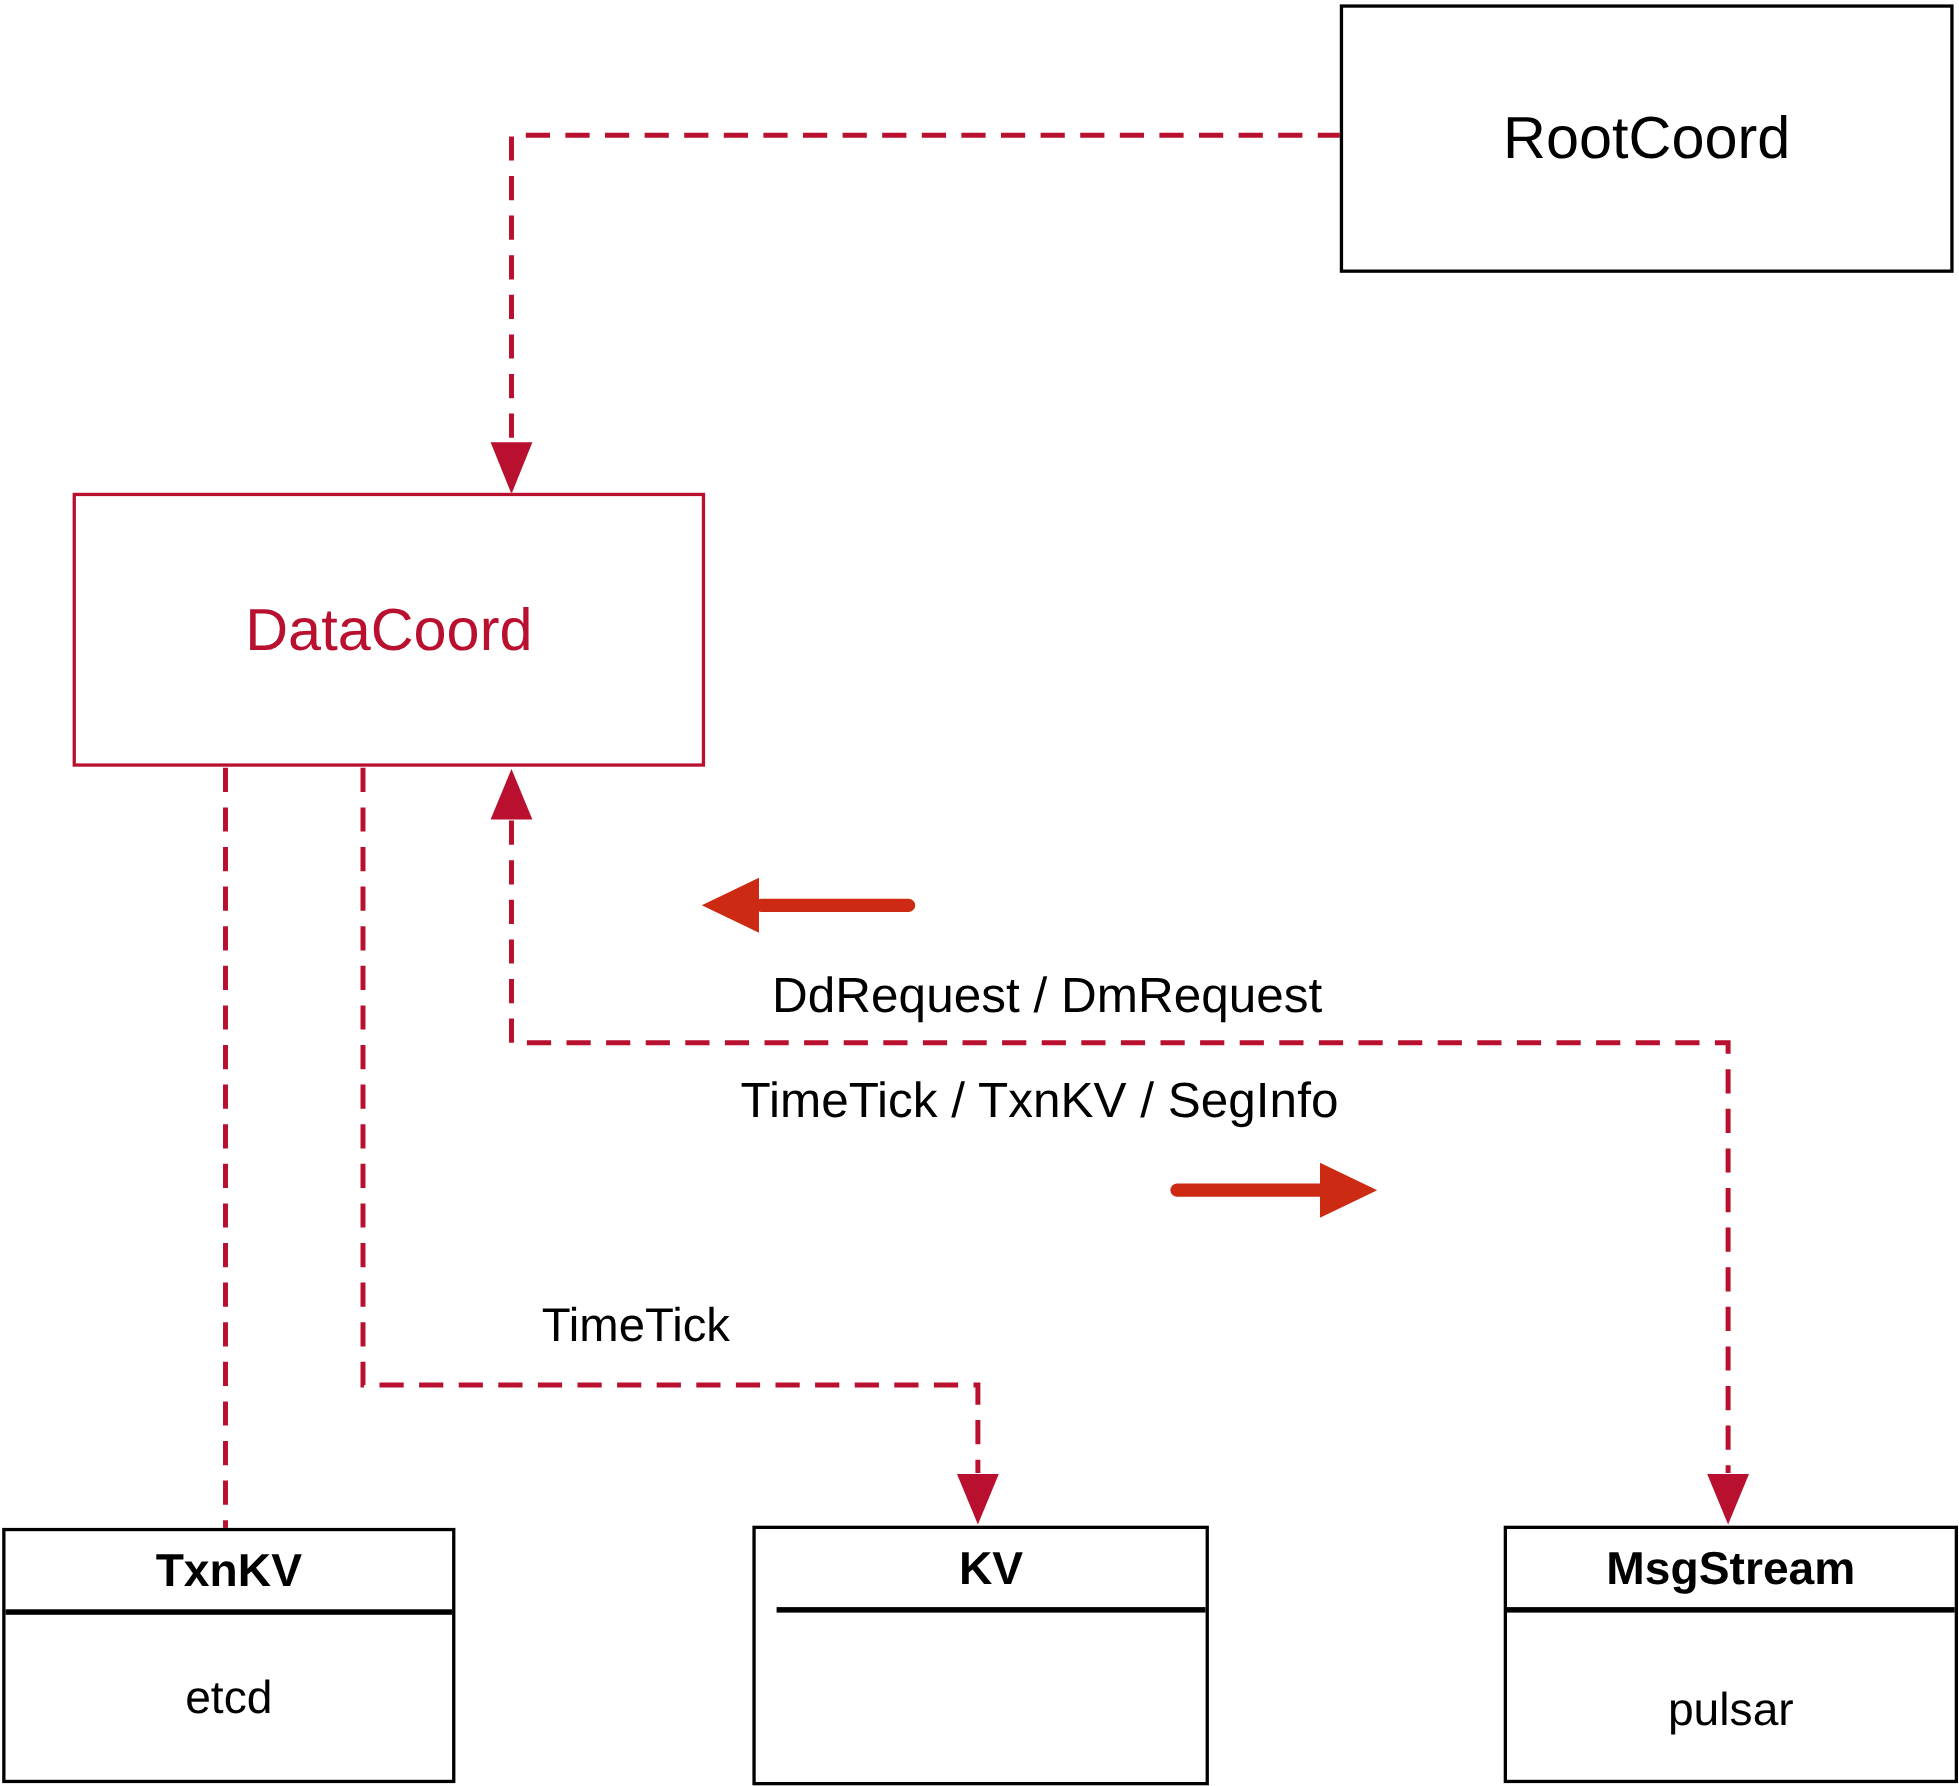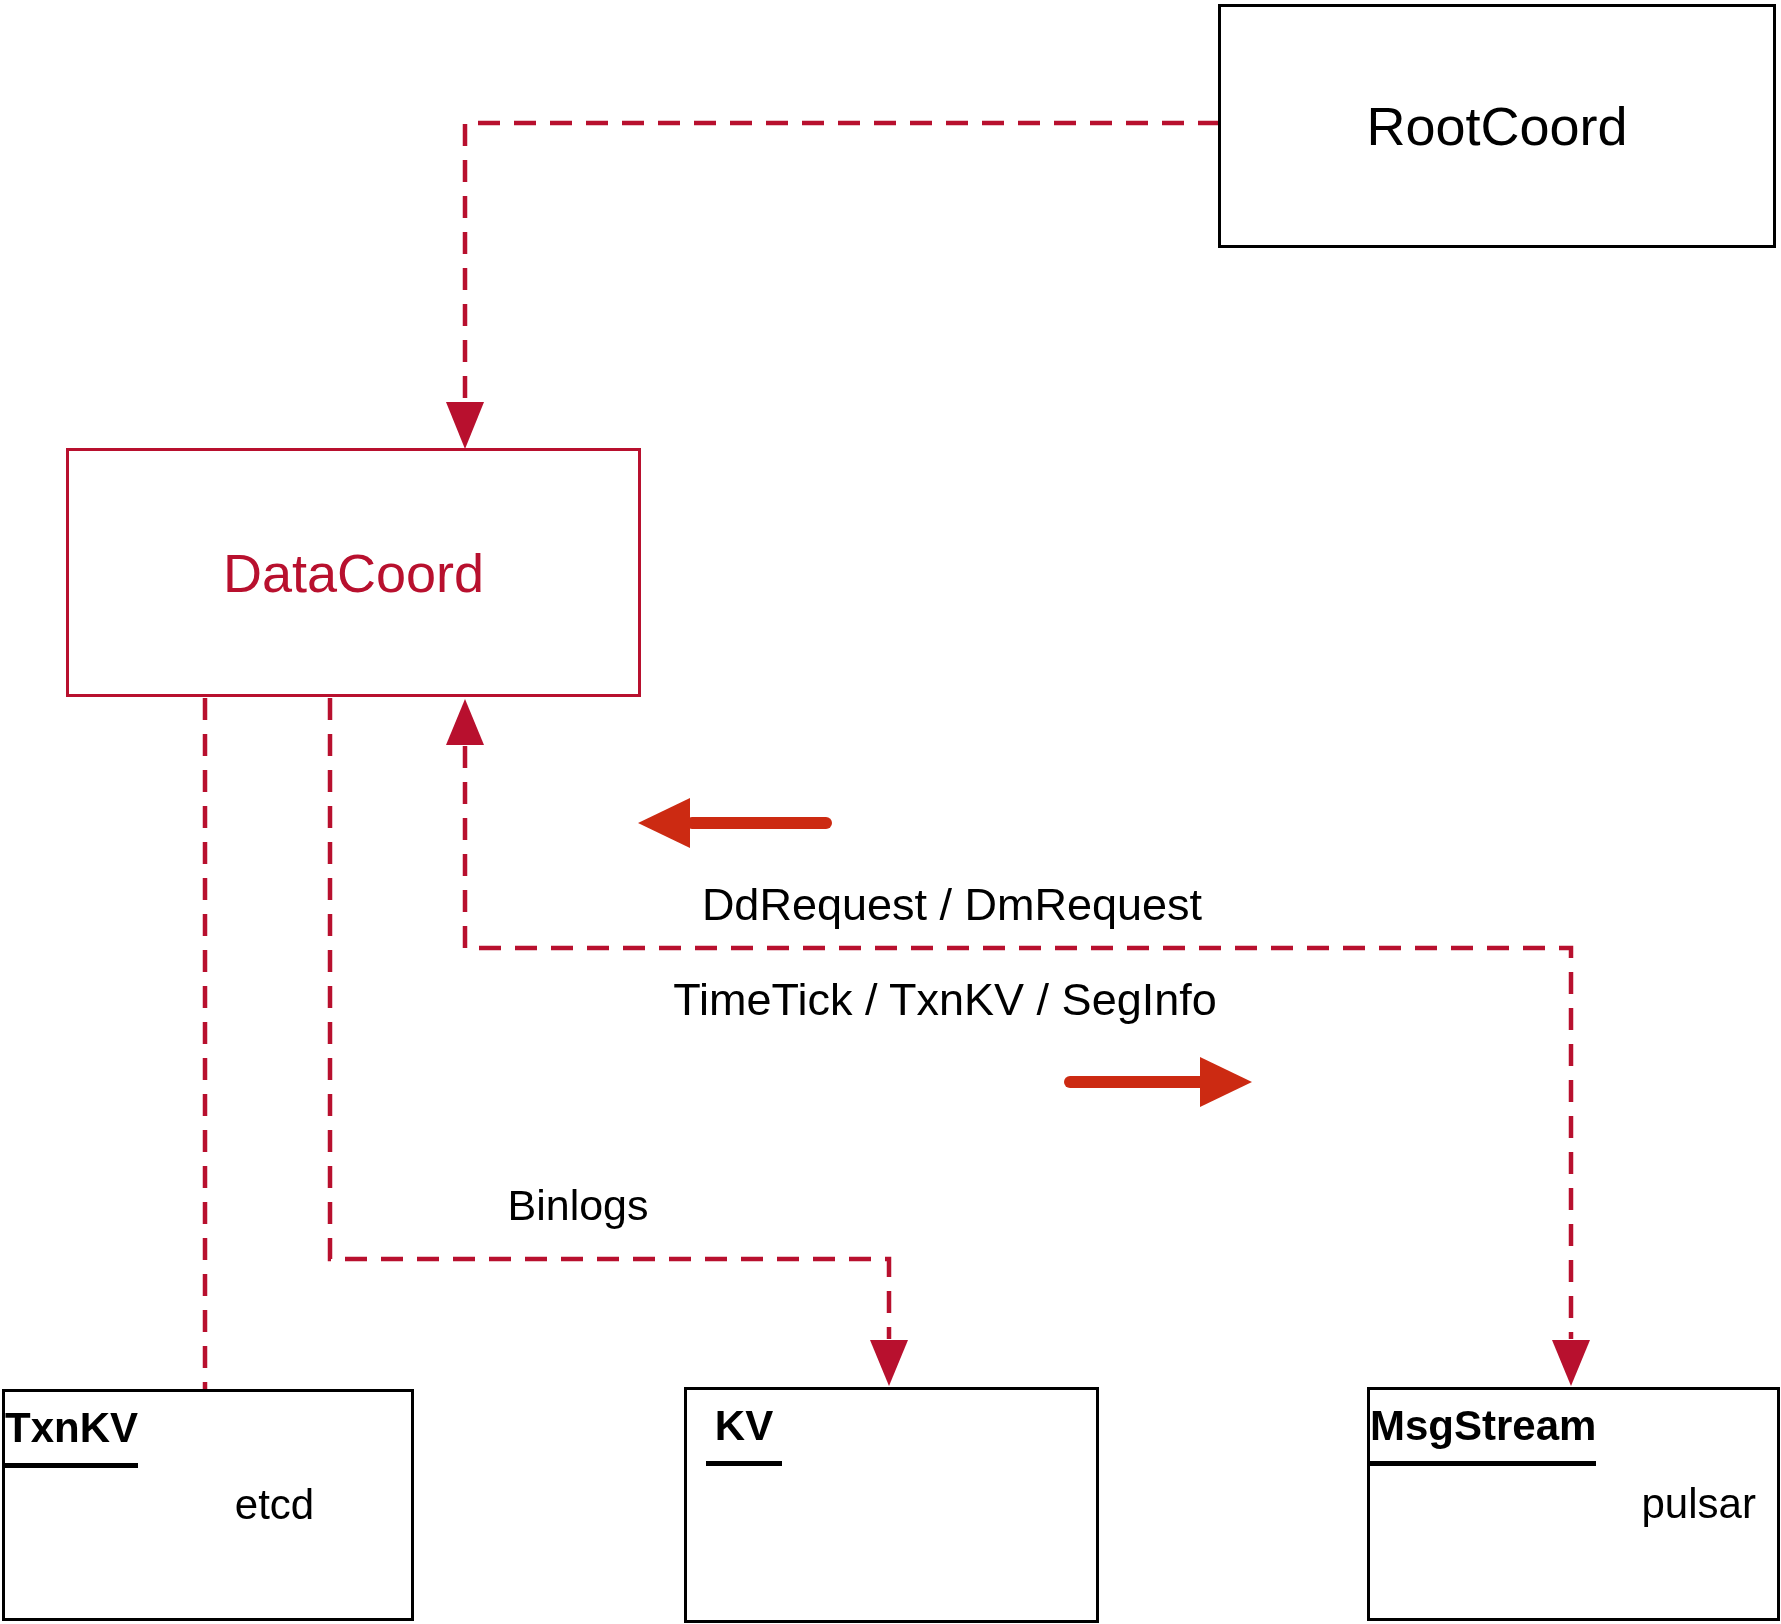--- a/index.html
+++ b/index.html
@@ -47,20 +47,21 @@
     display: flex;
     align-items: center;
     justify-content: center;
   }
   .node.simple { font-size: 54px; color: var(--ink); }
   .node.simple.accent { color: var(--crimson); }
   .node { border: 3px solid var(--ink); }
   .node.accent { border-color: var(--crimson); }
 
   .node.record {
+    flex-direction: column;
     align-items: stretch;
     justify-content: flex-start;
     font-size: 42px;
   }
   .record .record-title {
     height: 76px;
     flex: 0 0 76px;
     display: flex;
     align-items: center;
     justify-content: center;
@@ -145,15 +146,15 @@
 
   <div class="node record" id="node-msgstream">
     <div class="record-title">MsgStream</div>
     <div class="record-body">
       <span>pulsar</span>
     </div>
   </div>
 
   <div class="edge-label" id="label-ddreq">DdRequest / DmRequest</div>
   <div class="edge-label" id="label-timetick">TimeTick / TxnKV / SegInfo</div>
-  <div class="edge-label" id="label-binlogs">Binlogs</div>
+  <div class="edge-label" id="label-binlogs">TimeTick</div>
 
 </div>
 
 </body></html>

